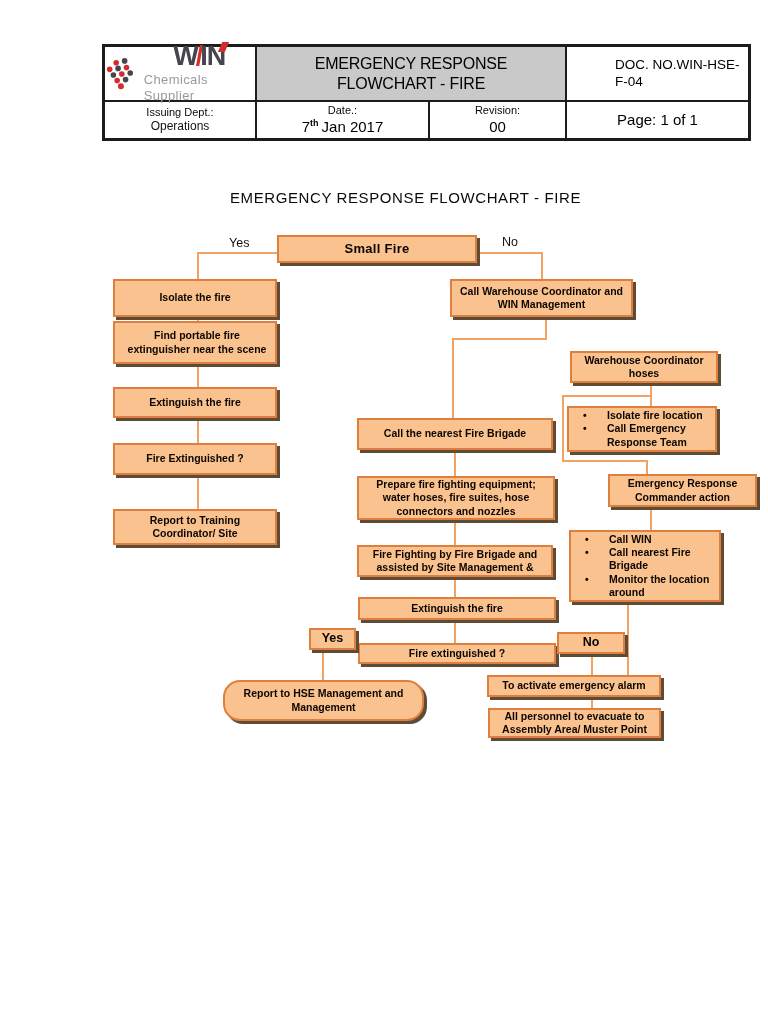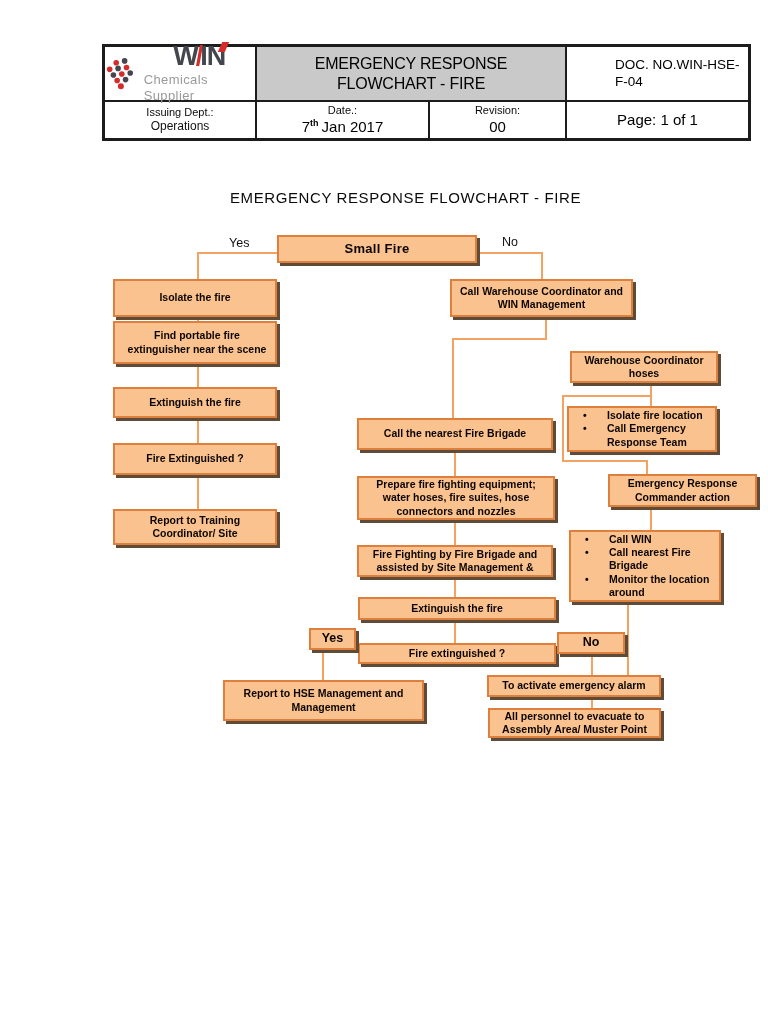--- a/index.html
+++ b/index.html
@@ -174,17 +174,17 @@
       </div>
     <div class="b-item">
         <span class="bullet">•</span>
         <span class="b-text">Monitor the location around</span>
       </div>
   </div>
 
   <div class="node yn" style="left:309px;top:628px;width:47px;height:22px;">Yes</div>
   <div class="node yn" style="left:557px;top:632px;width:68px;height:22px;">No</div>
 
-  <div class="node" style="left:223px;top:680px;width:201px;height:41px;">Report to HSE Management and Management</div>
+  <div class="node" style="left:223px;top:680px;width:201px;height:41px;border-radius:17px;">Report to HSE Management and Management</div>
   <div class="node" style="left:487px;top:675px;width:174px;height:22px;">To activate emergency alarm</div>
   <div class="node" style="left:488px;top:708px;width:173px;height:30px;">All personnel to evacuate to Assembly Area/ Muster Point</div>
 
 </div>
 
 </body></html>

